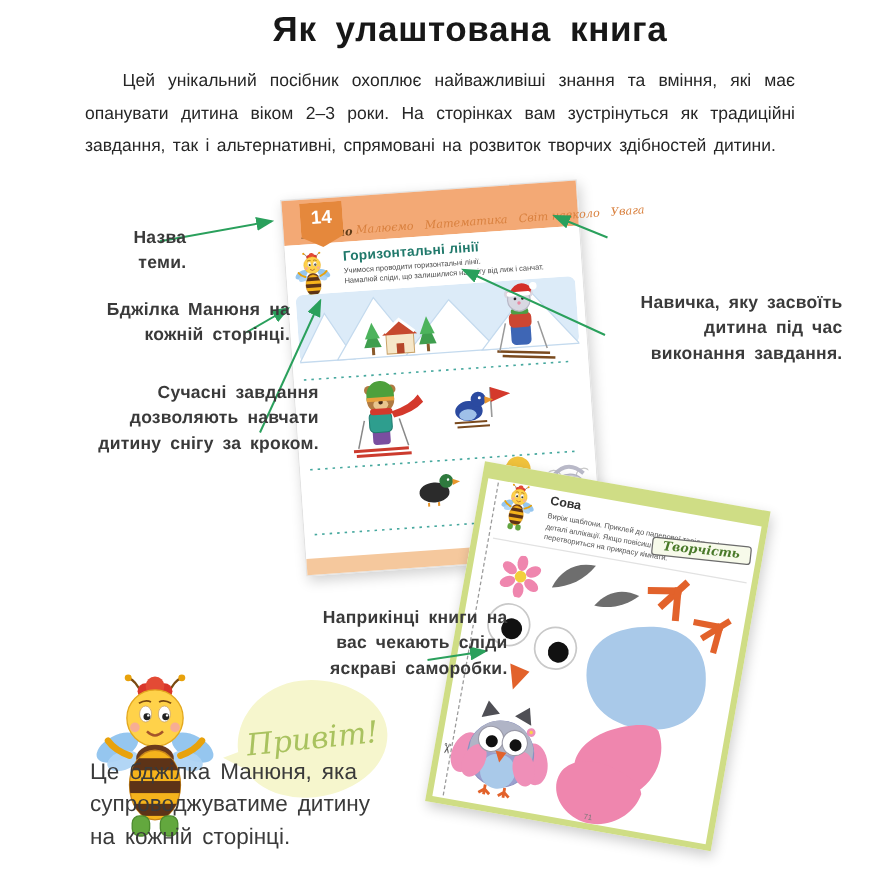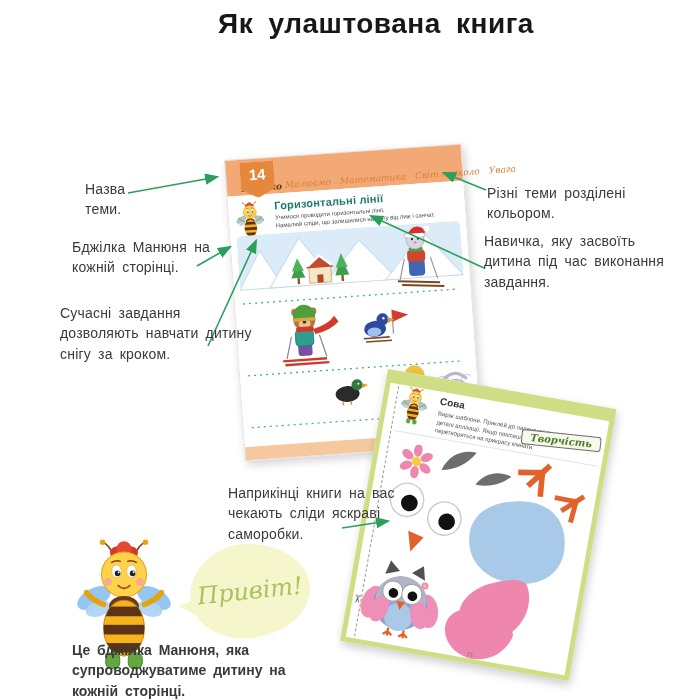--- a/index.html
+++ b/index.html
@@ -4,22 +4,22 @@
 <style>
   html,body{margin:0;padding:0;background:#fff;}
   #canvas{position:relative;width:700px;height:700px;background:#fff;overflow:hidden;
           font-family:"Liberation Sans",sans-serif;color:#2e2e2e;}
   
   #page-title{position:absolute;top:8px;left:0;width:700px;text-align:center;
               font-size:28px;font-weight:700;color:#171717;word-spacing:7px;letter-spacing:.5px;margin-left:26px;}
   #intro{position:absolute;top:52px;left:68px;width:568px;font-size:14px;line-height:1.85;
          text-align:justify;text-indent:30px;color:#262626;word-spacing:2px;}
   
-  .callout{position:absolute;font-size:14px;font-weight:400;color:#3a3a3a;line-height:1.45;
-           word-spacing:3px;letter-spacing:.2px;z-index:6;}
+  .callout{position:absolute;font-size:14px;font-weight:700;color:#3a3a3a;line-height:1.45;
+           word-spacing:3px;letter-spacing:.2px;z-index:6;text-align:right;}
   
   #arrows{position:absolute;left:0;top:0;z-index:5;pointer-events:none;}
   
   #page14{position:absolute;left:224px;top:160px;width:236px;height:300px;background:#fff;
           transform:rotate(-4deg);transform-origin:0 0;z-index:1;border:1px solid #e3e3e3;
           box-shadow:2px 4px 10px rgba(0,0,0,.18);}
   #p14-strip{position:absolute;left:0;top:0;width:100%;height:36px;background:#f3a975;}
   #p14-tab{position:absolute;left:14px;top:3px;width:34px;height:36px;background:#e5883c;
            color:#fff;font-weight:700;font-size:15px;text-align:center;line-height:26px;
            clip-path:polygon(0 0,100% 0,100% 76%,50% 100%,0 76%);z-index:2;}
@@ -55,21 +55,21 @@
   
   #mascot{position:absolute;left:70px;top:538px;width:108px;height:134px;z-index:4;}
   #bubble{position:absolute;left:190px;top:544px;width:120px;height:94px;background:#f6f6cd;
           border-radius:48% 52% 55% 45% / 55% 48% 52% 45%;z-index:4;
           display:flex;align-items:center;justify-content:center;transform:rotate(-2deg);}
   #bubble:before{content:"";position:absolute;left:-12px;top:52px;width:0;height:0;
           border-top:9px solid transparent;border-bottom:7px solid transparent;
           border-right:18px solid #f6f6cd;transform:rotate(8deg);}
   #bubble-text{font-family:"DejaVu Serif",serif;font-style:italic;font-size:24px;
                color:#a9c25f;transform:rotate(-4deg);}
-  #mascot-caption{position:absolute;left:72px;top:640px;width:250px;font-size:14px;font-weight:700;
+  #mascot-caption{position:absolute;left:72px;top:604px;width:250px;font-size:18px;font-weight:400;
                   color:#3a3a3a;line-height:1.45;word-spacing:3px;z-index:6;}
 </style>
 </head>
 <body>
 
 <svg width="0" height="0" style="position:absolute" aria-hidden="true">
   <defs>
     <symbol id="bee" viewBox="0 0 100 125">
       <path d="M40 16 Q36 6 30 4" stroke="#7a4a12" stroke-width="1.6" fill="none"></path>
       <path d="M60 16 Q64 6 70 4" stroke="#7a4a12" stroke-width="1.6" fill="none"></path>
@@ -164,20 +164,21 @@
         <path d="M36 84 L36 93 M31 92 L36 88 L41 92"></path>
         <path d="M54 84 L54 93 M49 92 L54 88 L59 92"></path>
       </g>
     </symbol>
   </defs>
 </svg>
 
 <div id="canvas">
 
   <div id="page-title">Як улаштована книга</div>
+  <div id="intro">Цей унікальний посібник охоплює найважливіші знання та вміння, які має опанувати дитина віком 2–3 роки. На сторінках вам зустрінуться як традиційні завдання, так і альтернативні, спрямовані на розвиток творчих здібностей дитини.</div>
 
   <div id="page14">
     <div id="p14-strip">
       <div id="p14-tab">14</div>
       <div id="p14-topics">
         <span class="t-active">Письмо</span>
         <span class="t-rest">Малюємо</span>
         <span class="t-rest">Математика</span>
         <span class="t-rest">Світ навколо</span>
         <span class="t-rest">Увага</span>
@@ -364,21 +365,20 @@
       <path d="M208 346 L256 241" marker-end="url(#ah)"></path>
       <path d="M486 190 L444 173" marker-end="url(#ah)"></path>
       <path d="M484 268 L371 216" marker-end="url(#ah)"></path>
       <path d="M342 528 L388 521" marker-end="url(#ah)"></path>
     </g>
   </svg>
 
   <div class="callout" style="left:85px;top:179px;width:64px">Назва теми.</div>
   <div class="callout" style="left:72px;top:237px;width:160px">Бджілка Манюня на кожній сторінці.</div>
   <div class="callout" style="left:60px;top:303px;width:195px">Сучасні завдання дозволяють навчати дитину снігу за кроком.</div>
-  <div class="callout" style="left:487px;top:183px;width:172px">Різні теми розділені кольором.</div>
   <div class="callout" style="left:484px;top:231px;width:190px">Навичка, яку засвоїть дитина під час виконання завдання.</div>
   <div class="callout" style="left:228px;top:483px;width:178px">Наприкінці книги на вас чекають сліди яскраві саморобки.</div>
 
   <svg id="mascot" viewBox="0 0 100 125">
       <use href="#bee"></use>
     </svg>
   <div id="bubble">
     <span id="bubble-text">Привіт!</span>
   </div>
   <div id="mascot-caption">Це бджілка Манюня, яка супроводжуватиме дитину на кожній сторінці.</div>

